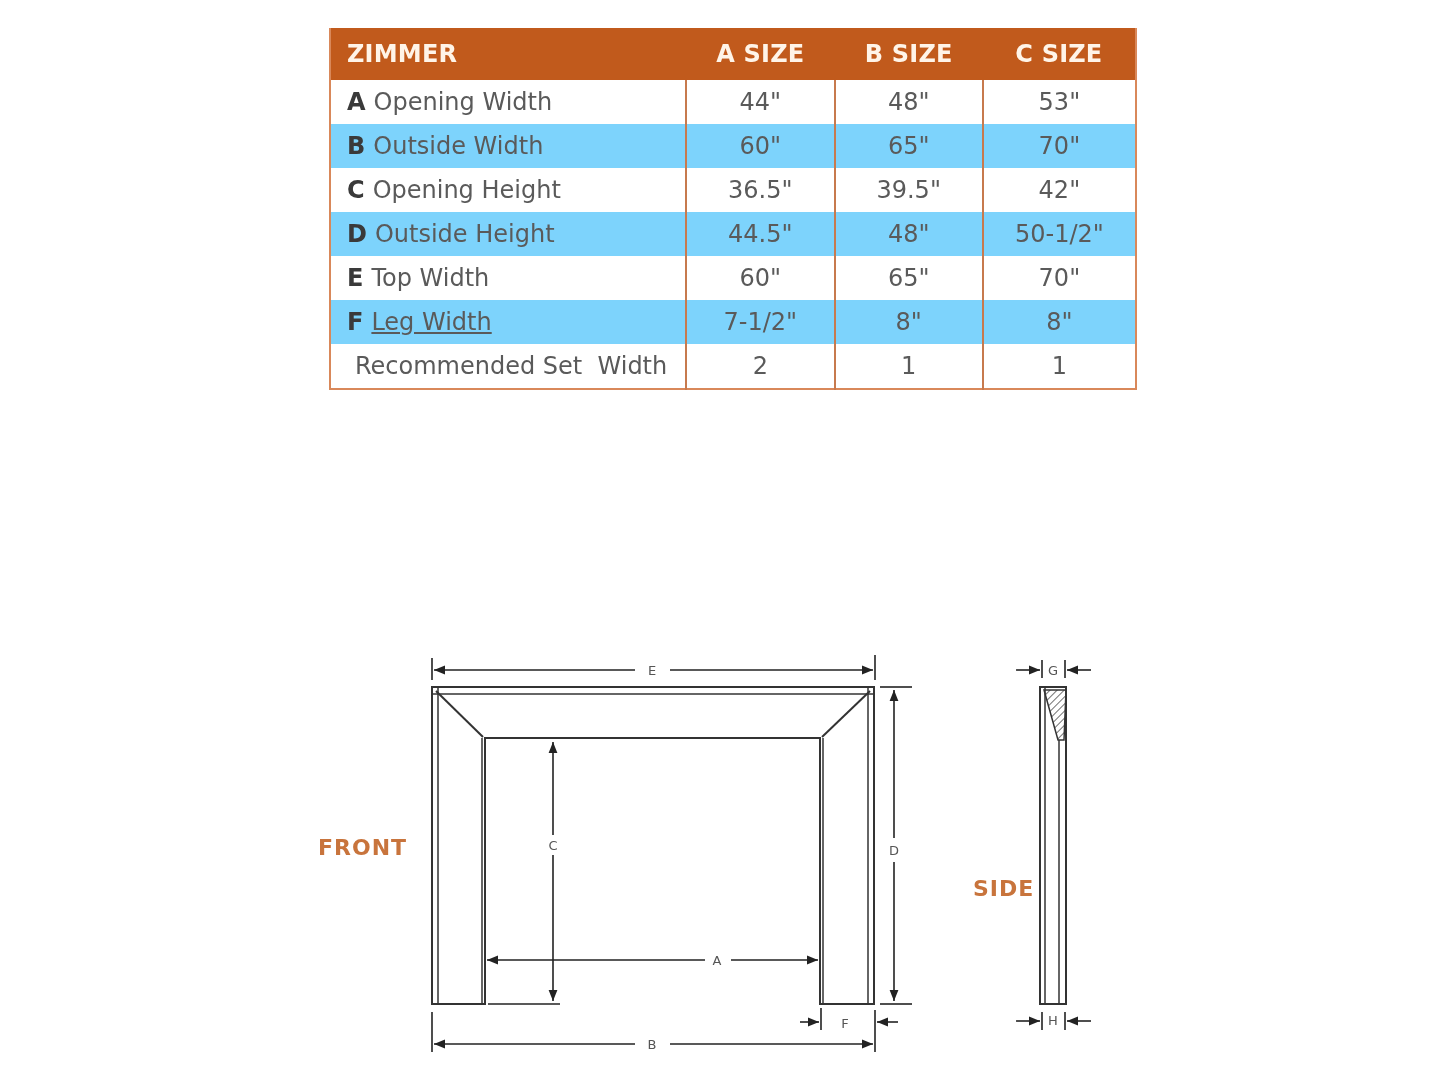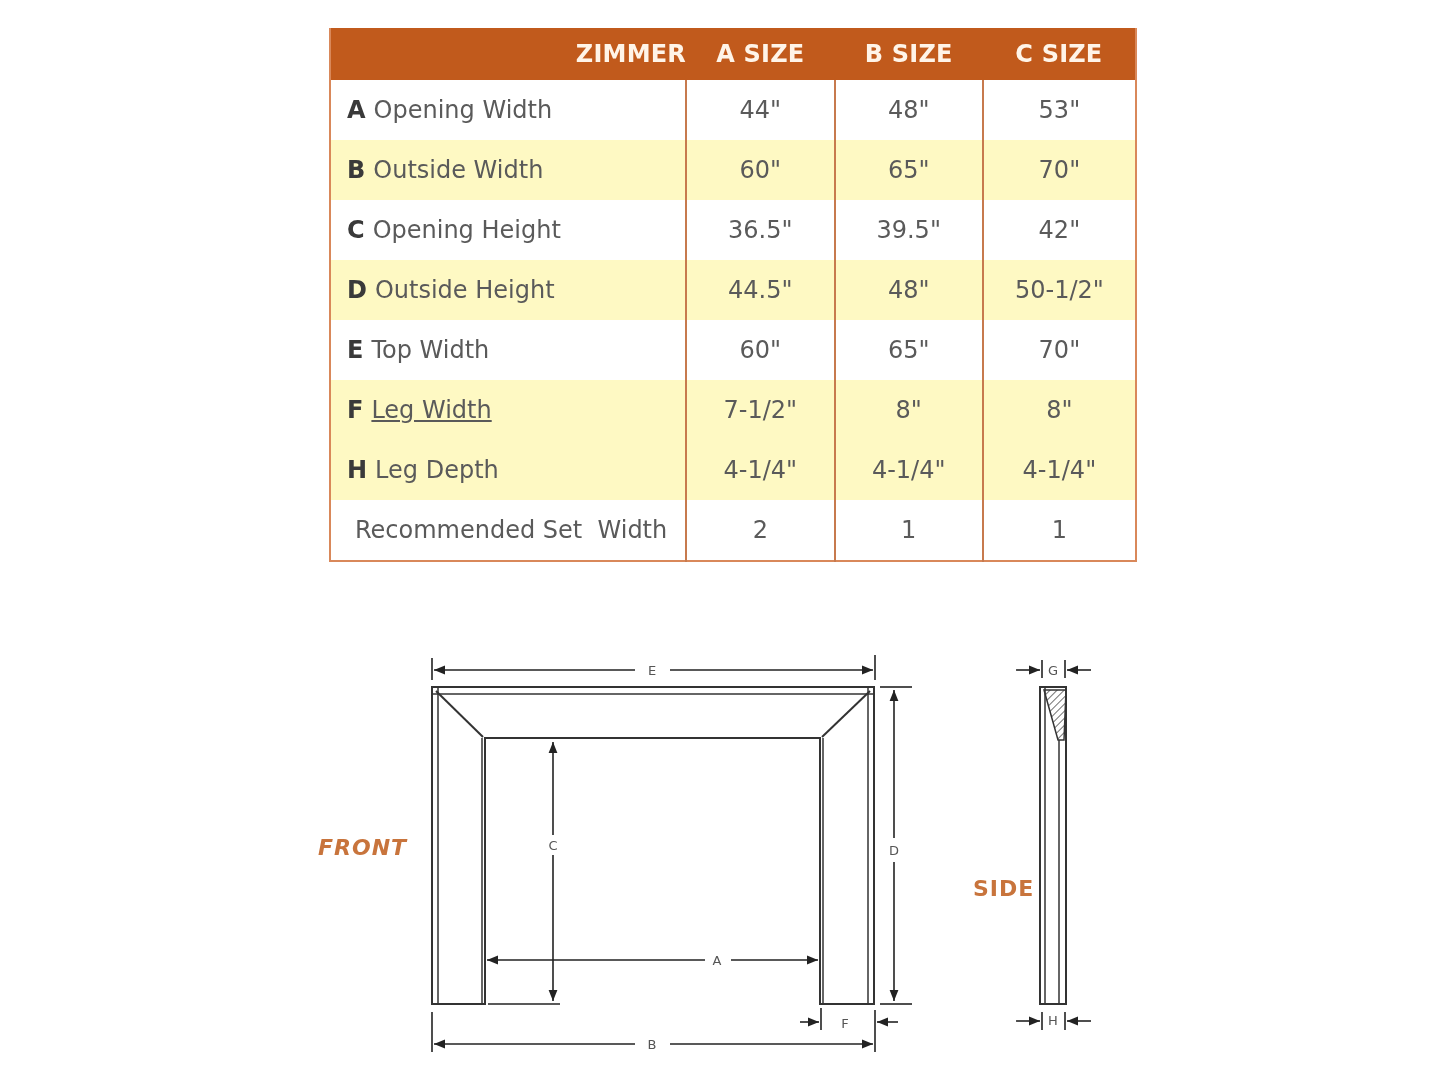--- a/index.html
+++ b/index.html
@@ -7,27 +7,27 @@
          font-family:"DejaVu Sans", sans-serif; }
   .spec-table {
     position:absolute; left:329px; top:28px; width:808px;
     border:2px solid #d9885a; border-top:none; box-sizing:border-box;
     border-collapse:collapse;
   }
   .spec-table th {
     background:#c15a1c; color:#fff4e8; font-weight:bold; height:52px;
     font-size:24px; text-align:center; padding:0; letter-spacing:0.2px;
   }
-  .spec-table th.first { text-align:right; padding-left:16px; }
+  .spec-table th.first { text-align:left; padding-left:16px; }
   .spec-table td {
-    height:60px; font-size:24px; color:#5a5a5a; text-align:center; padding:0;
+    height:44px; font-size:24px; color:#5a5a5a; text-align:center; padding:0;
     border-left:2px solid #c77a4e;
   }
   .spec-table td.label { text-align:left; padding-left:16px; border-left:none; width:338px; }
-  .spec-table tr.shaded td { background:#fef9c3; }
+  .spec-table tr.shaded td { background:#7dd3fc; }
   .spec-table .letter { color:#3a3a3a; font-weight:bold; margin-right:8px; }
   .spec-table col.c1 { width:340px; }
   .view-label { position:absolute; color:#c8743c; font-weight:bold; font-size:22px; letter-spacing:1px; }
   svg { position:absolute; left:0; top:0; }
   .dim { font-family:"DejaVu Sans", sans-serif; font-size:13px; fill:#555; }
 </style>
 </head>
 <body>
 
 <table class="spec-table">
@@ -75,36 +75,30 @@
         <td>60"</td>
         <td>65"</td>
         <td>70"</td>
       </tr>
       <tr class="shaded">
         <td class="label"><span class="letter">F</span><span style="white-space: pre; text-decoration: underline;">Leg Width</span></td>
         <td>7-1/2"</td>
         <td>8"</td>
         <td>8"</td>
       </tr>
-      <tr class="shaded">
-        <td class="label"><span class="letter">H</span><span style="white-space: pre;">Leg Depth</span></td>
-        <td>4-1/4"</td>
-        <td>4-1/4"</td>
-        <td>4-1/4"</td>
-      </tr>
       <tr>
         <td class="label"><span class="letter"></span><span style="white-space: pre;">Recommended Set  Width</span></td>
         <td>2</td>
         <td>1</td>
         <td>1</td>
       </tr>
     </tbody>
 </table>
 
-<div class="view-label" style="left:318px; top:835px;font-style:italic;">FRONT</div>
+<div class="view-label" style="left:318px; top:835px;">FRONT</div>
 <div class="view-label" style="left:973px; top:876px;">SIDE</div>
 
 <svg width="1445" height="1084">
   <defs>
     <marker id="ar" viewBox="0 0 10 10" refX="10" refY="5" markerWidth="7" markerHeight="7" orient="auto-start-reverse">
       <path d="M0,1 L10,5 L0,9 z" fill="#222"></path>
     </marker>
     <pattern id="hatch" width="5" height="5" patternUnits="userSpaceOnUse" patternTransform="rotate(45)">
       <line x1="0" y1="0" x2="0" y2="5" stroke="#444" stroke-width="1.5"></line>
     </pattern>

